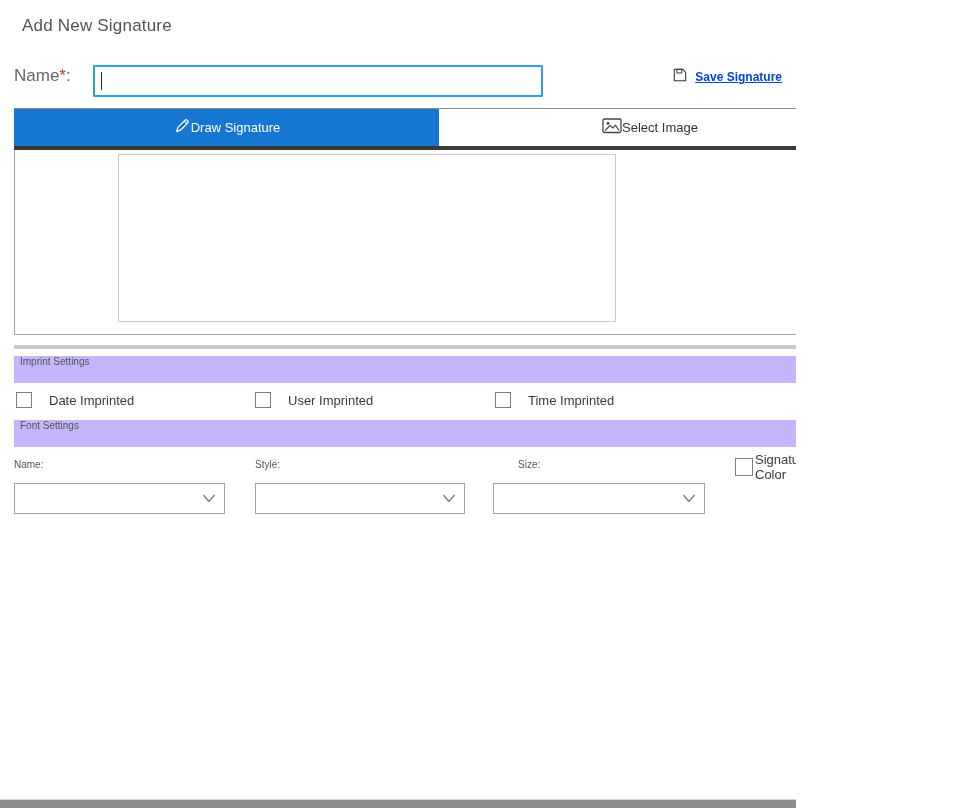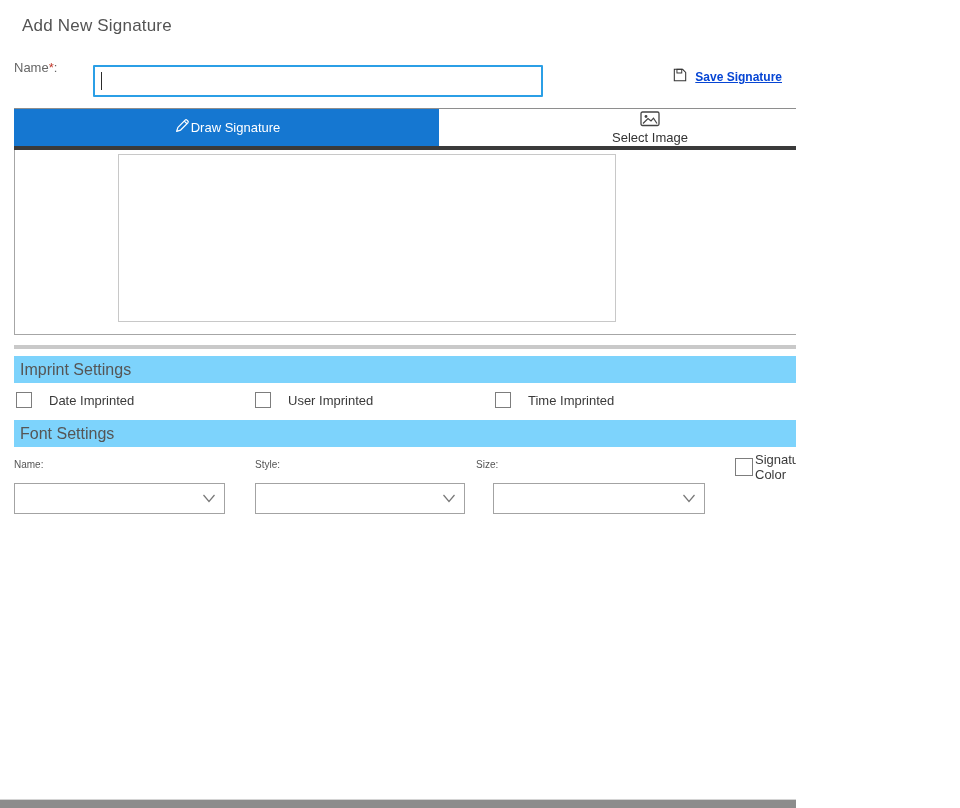--- a/index.html
+++ b/index.html
@@ -23,22 +23,22 @@
     letter-spacing: 0.2px;
   }
   .close-btn {
     left: 913px; top: 19px;
     width: 26px; height: 26px;
     cursor: pointer;
     display: flex; align-items: center; justify-content: center;
   }
 
   .name-label {
-    left: 14px; top: 60px;
-    font-size: 13px; color: #666;
+    left: 14px; top: 66px;
+    font-size: 17px; color: #666;
   }
   .name-label .req { color: #c0392b; }
   .name-input {
     left: 93px; top: 65px;
     width: 450px; height: 32px;
     border: 2px solid #2b9fe6;
     border-radius: 1px;
     background: #fff;
     display: flex; align-items: center;
     padding-left: 6px;
@@ -69,21 +69,20 @@
   .tab-draw {
     left: 14px; width: 425px;
     background: #1577d1; color: #fff;
     border-top: 1px solid #8e8e8e;
   }
   .tab-select {
     left: 439px; width: 423px;
     background: #fff; color: #333;
     border-top: 1px solid #8e8e8e;
     border-right: 1px solid #8e8e8e;
-    flex-direction: column;
   }
   .tab-underline {
     left: 14px; top: 146px;
     width: 848px; height: 4px;
     background: #3a3a3a;
   }
 
   .canvas-outer {
     left: 14px; top: 150px;
     width: 848px; height: 185px;
@@ -105,23 +104,23 @@
     display: flex; align-items: center; justify-content: center;
   }
   .h-scrollbar {
     left: 14px; top: 345px;
     width: 858px; height: 4px;
     background: #c9c9c9;
   }
 
   .section-header {
     left: 14px; width: 932px; height: 27px;
-    background: #7dd3fc;
-    font-size: 16px; color: #555;
-    display: flex; align-items: center;
+    background: #c4b5fd;
+    font-size: 10px; color: #555;
+    display: flex; align-items: flex-start;
     padding-left: 6px;
   }
   .imprint-header { top: 356px; }
   .font-header   { top: 420px; }
 
   .check-item {
     top: 390px; height: 20px;
     display: flex; align-items: center; gap: 17px;
     cursor: pointer;
   }
@@ -259,21 +258,21 @@
     <span class="checkbox"></span>
     <span class="check-label">Time Imprinted</span>
   </div>
 
   <div class="abs section-header font-header">
     <span>Font Settings</span>
   </div>
 
   <div class="abs field-label" style="left:14px;">Name:</div>
   <div class="abs field-label" style="left:255px;">Style:</div>
-  <div class="abs field-label" style="left:476px;">Size:</div>
+  <div class="abs field-label" style="left:518px;">Size:</div>
 
   <div class="abs sig-color-item">
     <span class="checkbox"></span>
     <span class="check-label">Signature Color</span>
   </div>
 
   <div class="abs select-box" style="left:14px; width:211px;">
     <span class="select-value"></span>
     <span>
       <svg width="14" height="9" viewBox="0 0 14 9">

